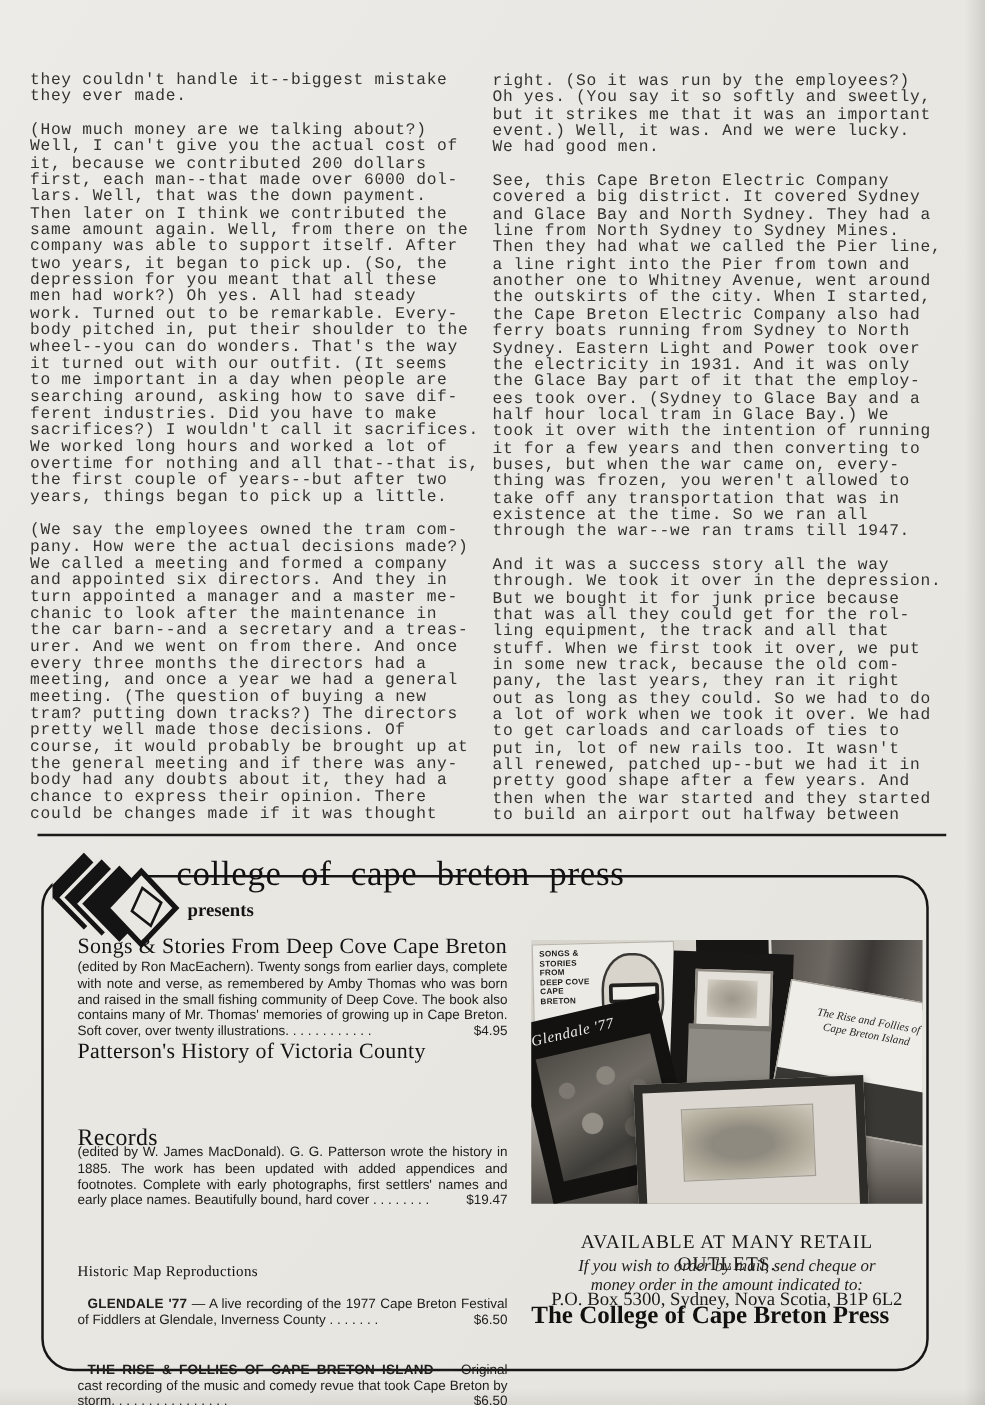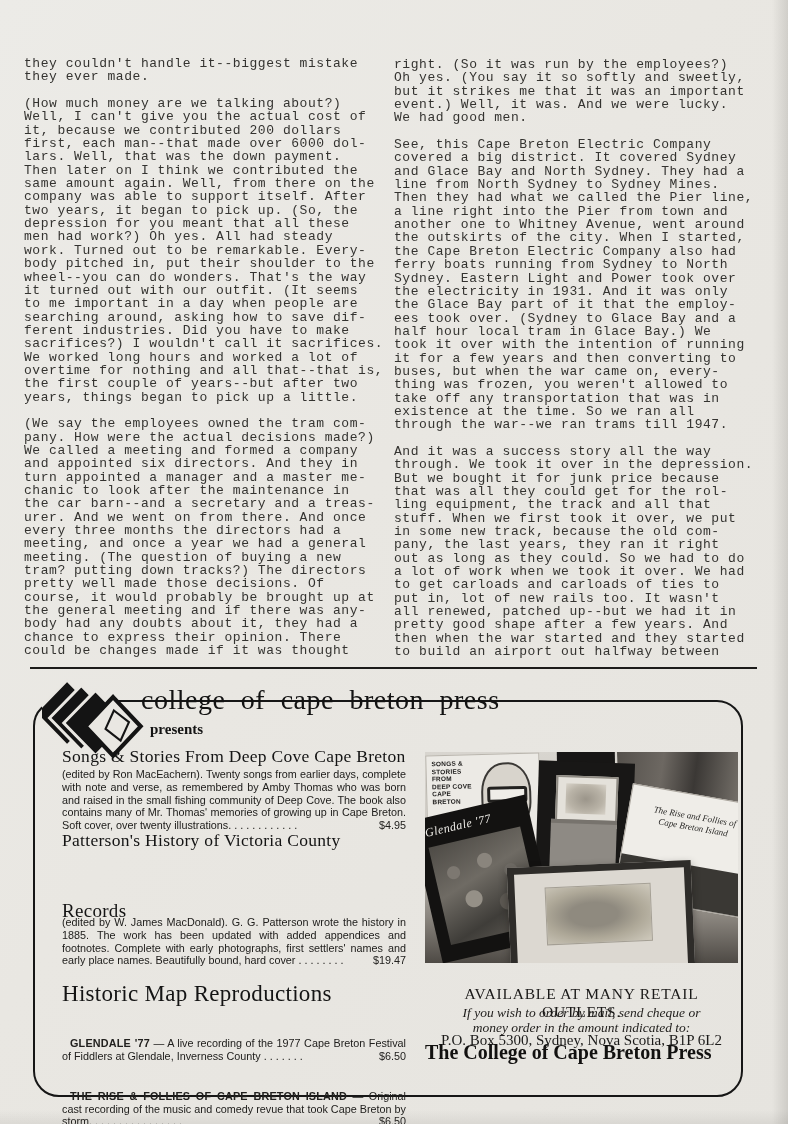--- a/index.html
+++ b/index.html
@@ -222,21 +222,21 @@
   <div class="adh" style="top:900px;font-size:19px">Records</div>
   <div class="adp entry indent" style="top:922px">
     <span class="lead">GLENDALE '77</span><span> — A live recording of the 1977 Cape Breton Festival of Fiddlers at Glendale, Inverness County</span><span> .  .  .  .  .  .  . </span>
     <span class="price">$6.50</span>
   </div>
   <div class="adp entry indent" style="top:949px">
     <span class="lead">THE RISE &amp; FOLLIES OF CAPE BRETON ISLAND</span><span> — Original cast recording of the music and comedy revue that took Cape Breton by storm.</span><span> .  .  .  .  .  .  .  .  .  .  .  .  .  .  . </span>
     <span class="price">$6.50</span>
   </div>
 
-  <div class="adh" style="top:981px;font-size:23px">Historic Map Reproductions</div>
+  <div class="adh" style="top:1010px;font-size:12px">Historic Map Reproductions</div>
 
   <div class="photo">
     <div class="ship"></div>
     <div class="darkspine"></div>
     <div class="songscover">
       <div class="t">SONGS &amp;
 STORIES
 FROM
 DEEP COVE
 CAPE

